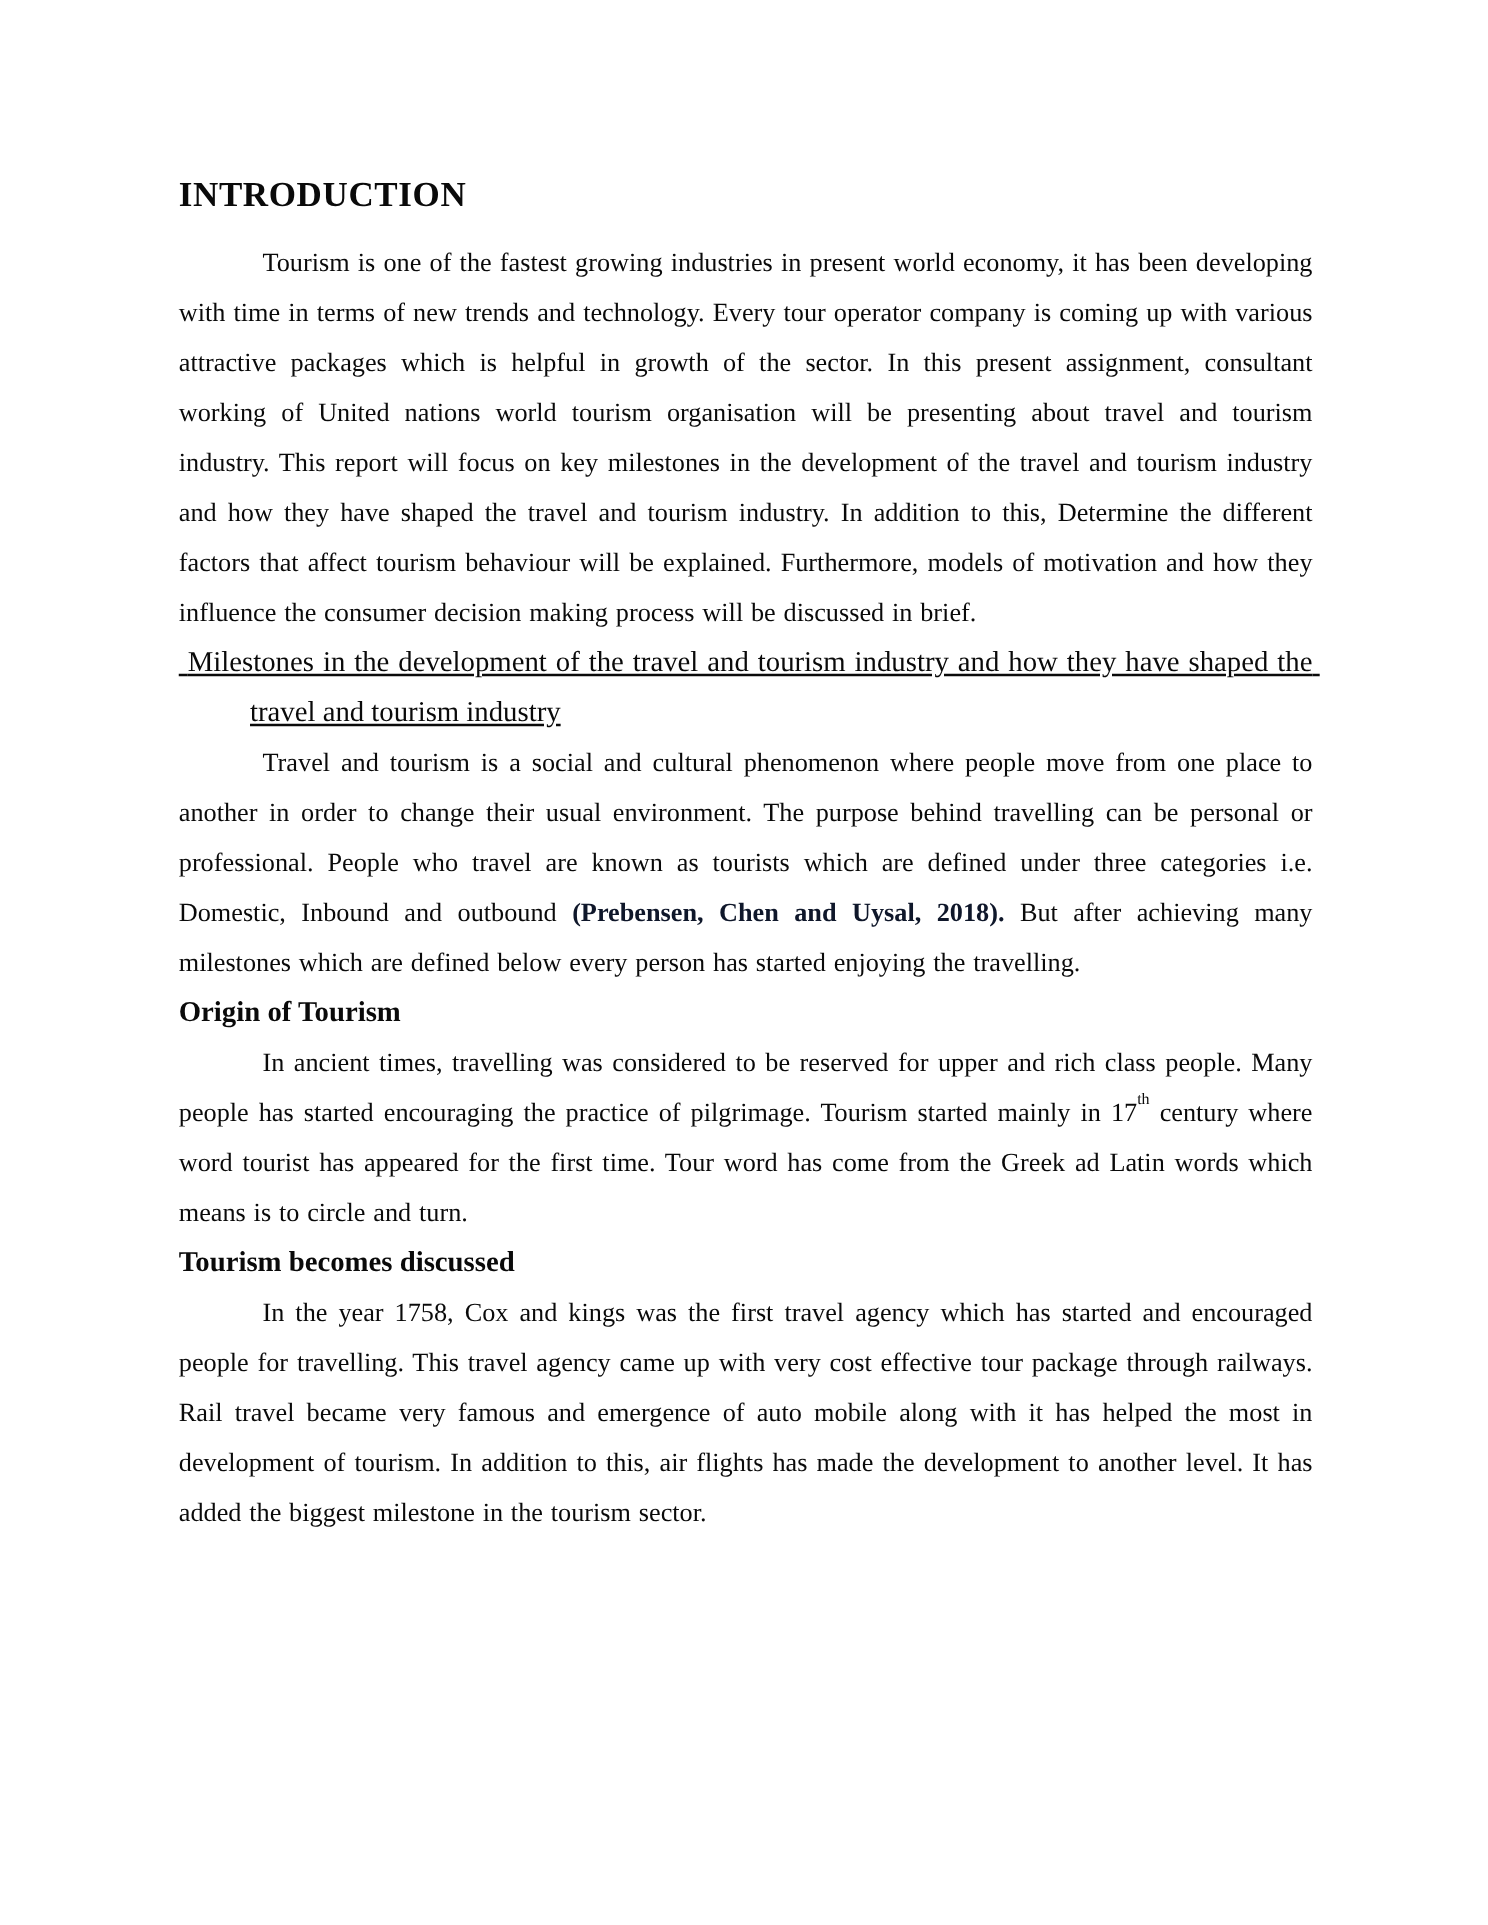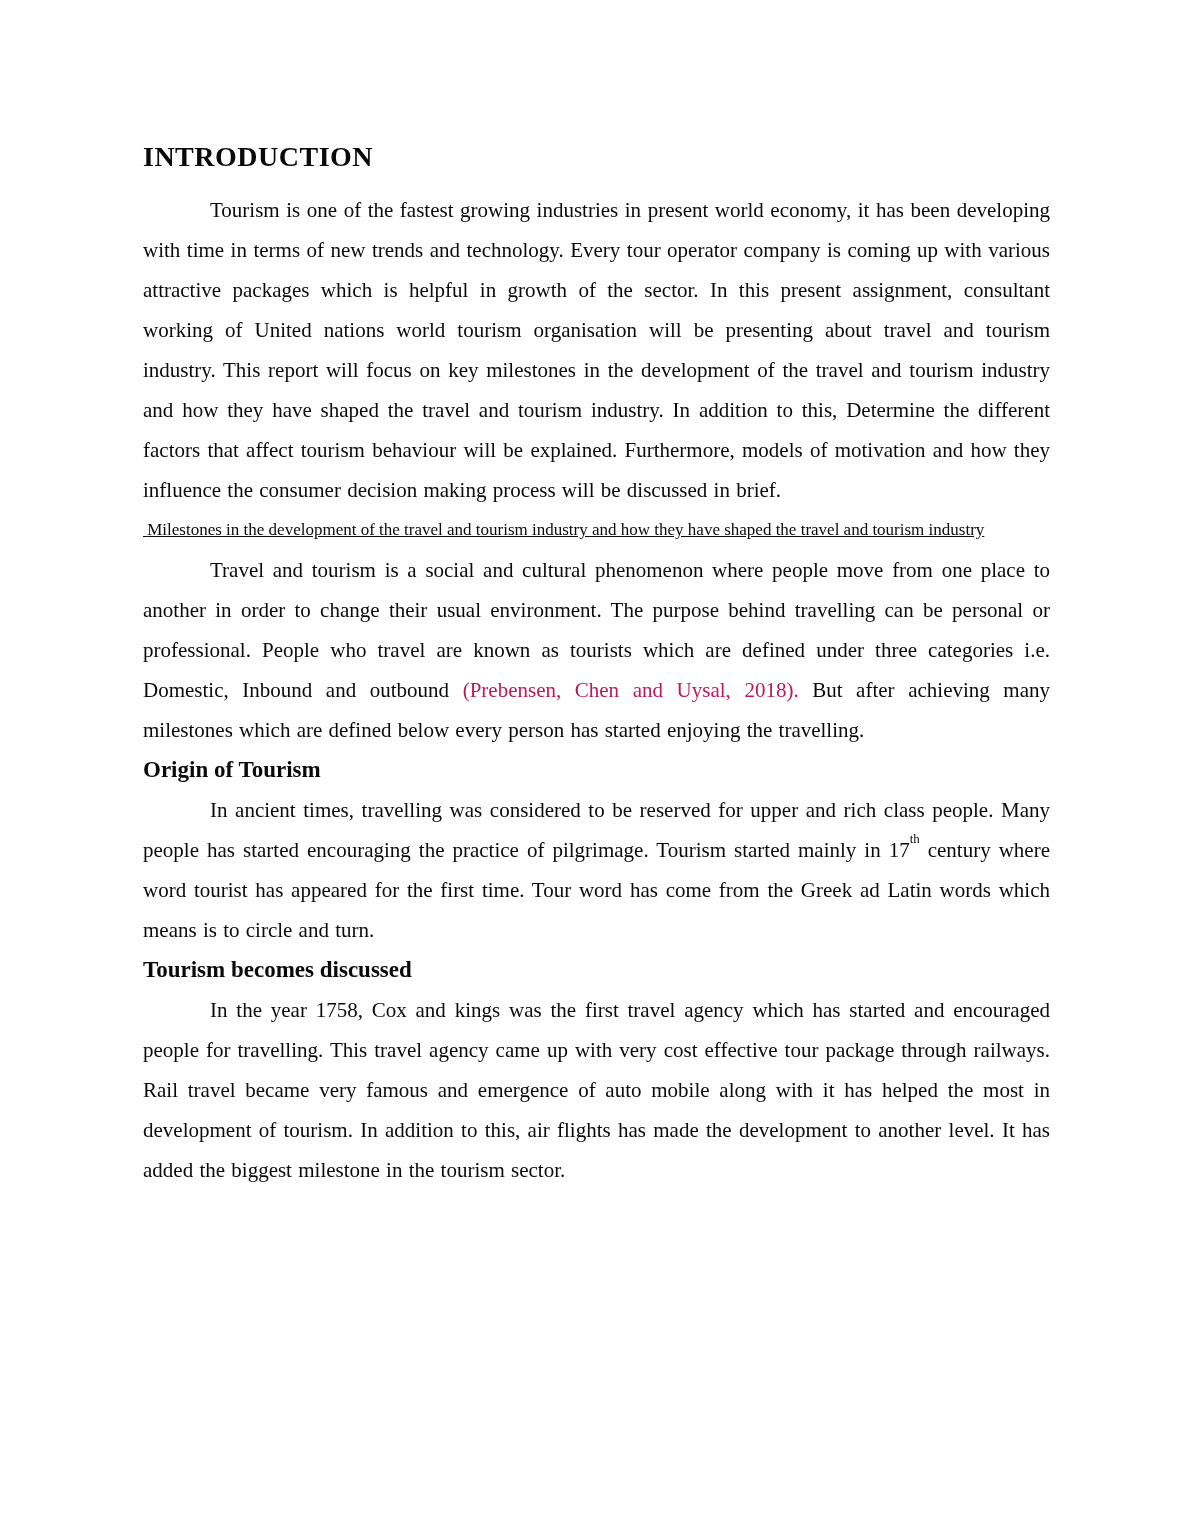--- a/index.html
+++ b/index.html
@@ -27,21 +27,21 @@
     line-height: 34px;
     font-weight: bold;
     margin: 0 0 16px 0;
     letter-spacing: 0.5px;
   }
   .h1.task {
     margin-top: 36px;
     margin-bottom: 12px;
   }
   .subhead {
-    font-size: 17px;
+    font-size: 23px;
     line-height: 40px;
     text-decoration: underline;
     padding-left: 57px;
     text-indent: -57px;
     text-align: justify;
     white-space: pre-wrap;
     margin: 0;
   }
   .body {
     font-size: 21px;
@@ -51,21 +51,22 @@
     margin: 0;
     word-spacing: 1px;
   }
   .h2 {
     font-size: 23px;
     line-height: 40px;
     font-weight: bold;
     margin: 0;
   }
   .citation {
-    color: #be185d;
+    color: #0f172a;
+    font-weight: bold;
   }
   sup.sscript {
     font-size: 61%;
     line-height: 0;
     position: relative;
     top: -0.5em;
   }
   .pageno {
     position: absolute;
     top: 1412px;

